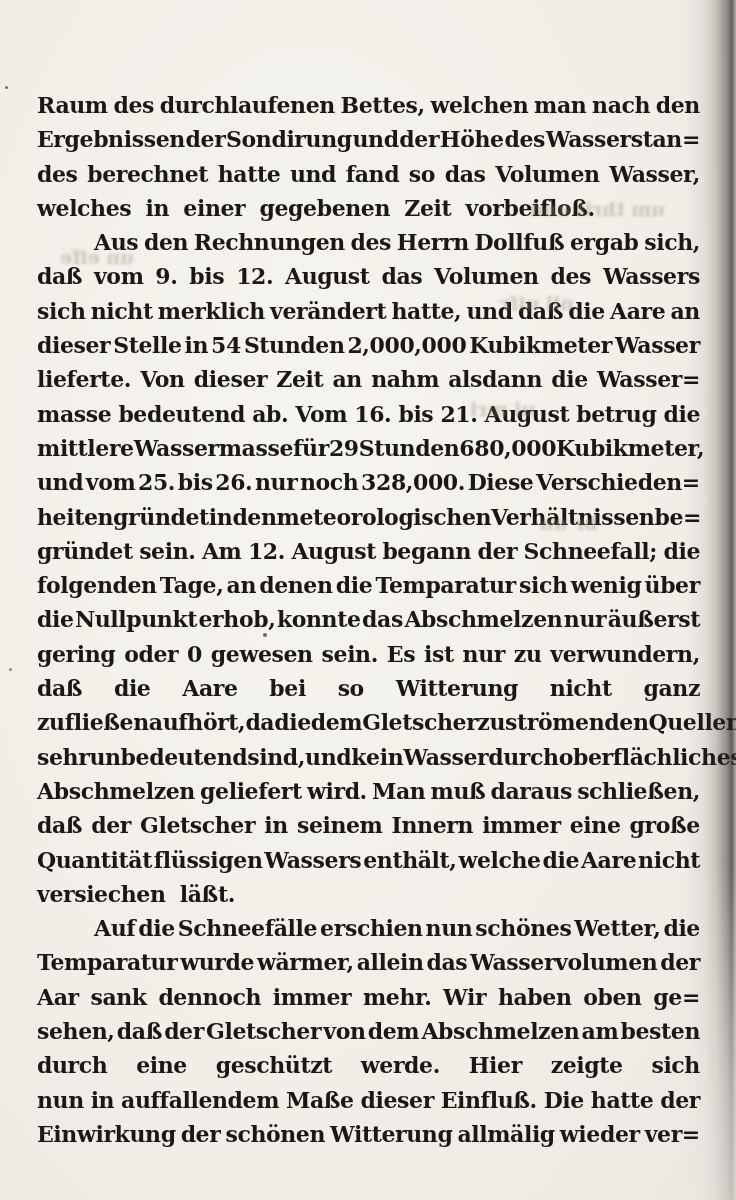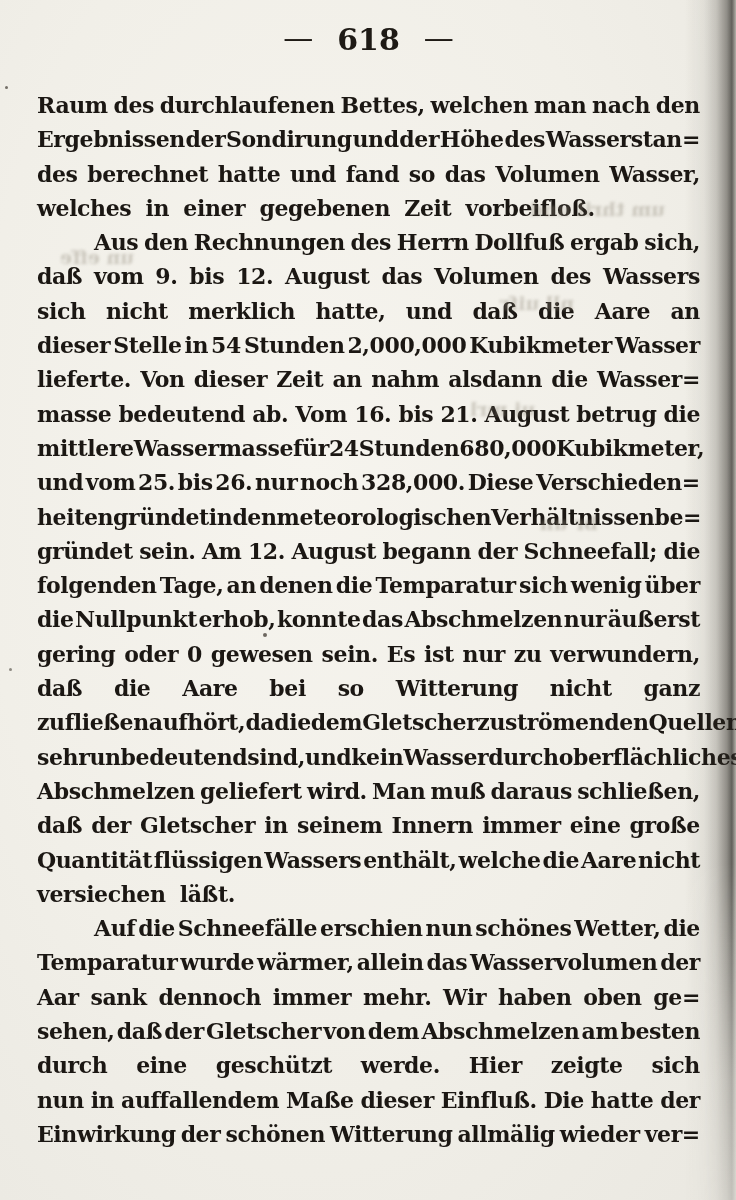--- a/index.html
+++ b/index.html
@@ -103,23 +103,20 @@
   }
   .speck-a { left: 5px;  top: 86px;  width: 3px; height: 3px; opacity: .75; }
   .speck-b { left: 263px; top: 633px; width: 4px; height: 4px; opacity: .8; }
   .speck-c { left: 9px;  top: 668px; width: 3px; height: 3px; opacity: .6; }
 </style>
 </head>
 <body>
 
 <div class="page">
 
-  <div class="page-header">
-    <span class="dash">—</span><span>618</span><span class="dash">—</span>
-  </div>
 
   <div class="body-text">
       <div class="line justify">
         <span>Raum</span>
         <span>des</span>
         <span>durchlaufenen</span>
         <span>Bettes,</span>
         <span>welchen</span>
         <span>man</span>
         <span>nach</span>
@@ -166,20 +163,21 @@
         <span>August</span>
         <span>das</span>
         <span>Volumen</span>
         <span>des</span>
         <span>Wassers</span>
       </div>
       <div class="line justify">
         <span>sich</span>
         <span>nicht</span>
         <span>merklich</span>
+        <span>verändert</span>
         <span>hatte,</span>
         <span>und</span>
         <span>daß</span>
         <span>die</span>
         <span>Aare</span>
         <span>an</span>
       </div>
       <div class="line justify">
         <span>dieser</span>
         <span>Stelle</span>
@@ -210,21 +208,21 @@
         <span>bis</span>
         <span>21.</span>
         <span>August</span>
         <span>betrug</span>
         <span>die</span>
       </div>
       <div class="line justify">
         <span>mittlere</span>
         <span>Wassermasse</span>
         <span>für</span>
-        <span>24</span>
+        <span>29</span>
         <span>Stunden</span>
         <span>680,000</span>
         <span>Kubikmeter,</span>
       </div>
       <div class="line justify">
         <span>und</span>
         <span>vom</span>
         <span>25.</span>
         <span>bis</span>
         <span>26.</span>

